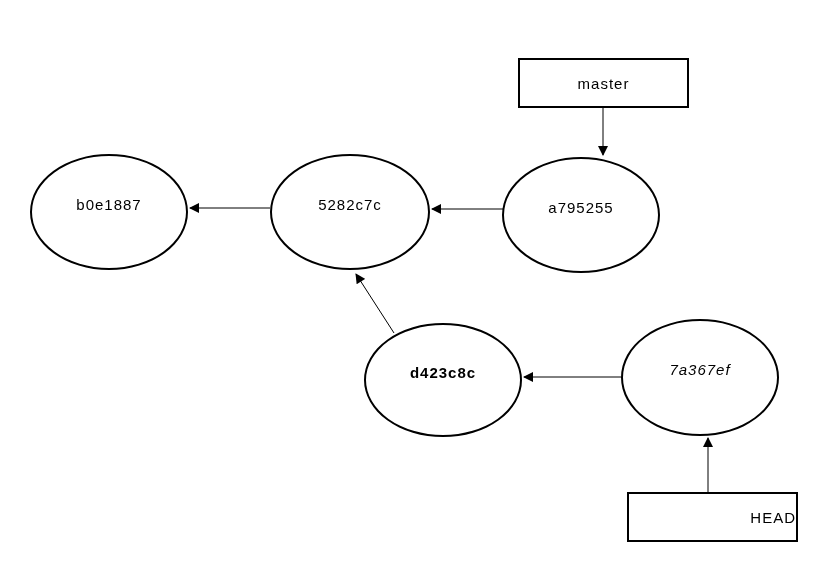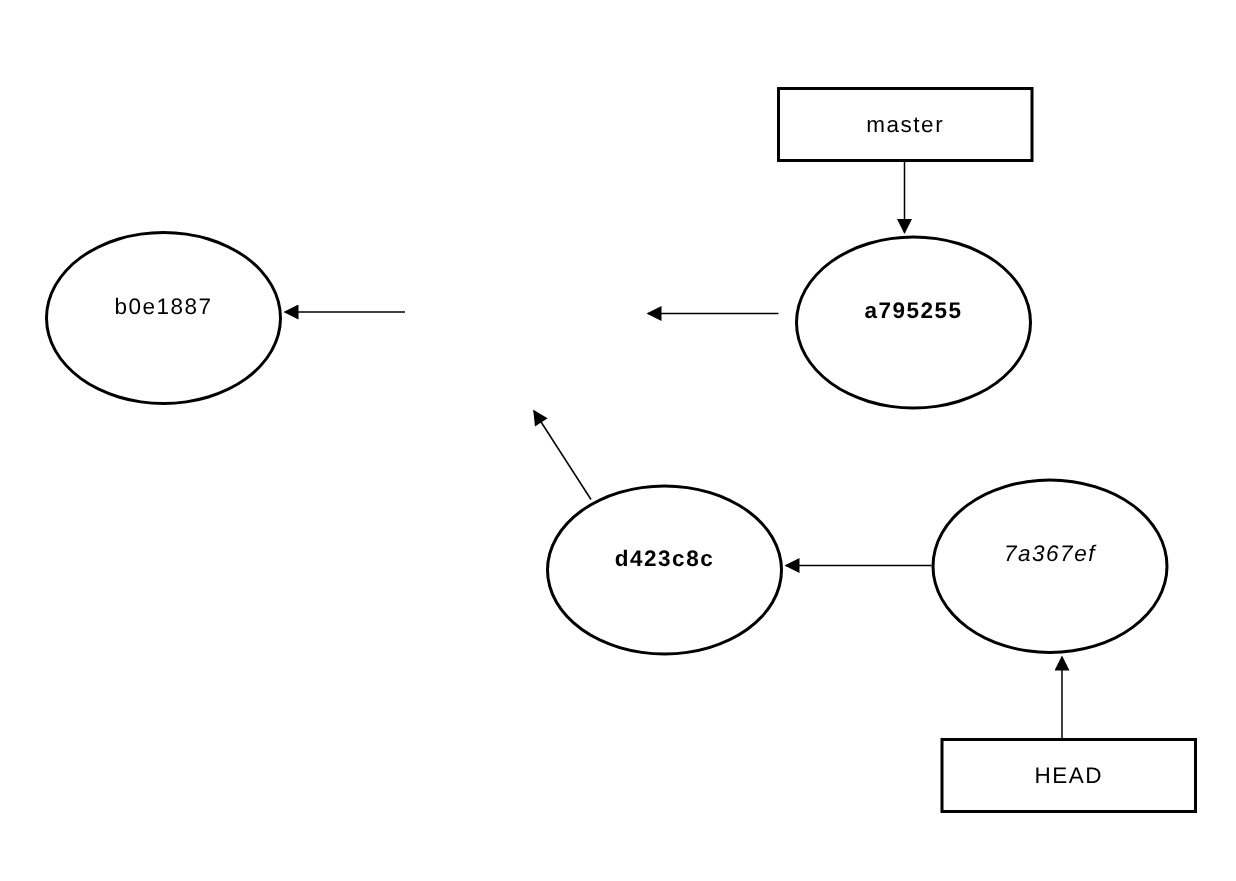--- a/index.html
+++ b/index.html
@@ -43,25 +43,25 @@
   }
   .ellipse .label {
     transform: translateY(-8px);
   }
   .box .label {
     transform: translateY(0);
   }
   
   #node-b0e1887  { left: 30px;  top: 154px; width: 158px; height: 116px; }
   #node-5282c7c  { left: 270px; top: 154px; width: 160px; height: 116px; }
-  #node-a795255  { left: 530px; top: 157px; width: 158px; height: 116px; font-weight: bold; }
+  #node-a795255  { left: 502px; top: 157px; width: 158px; height: 116px; }
   #node-d423c8c  { left: 364px; top: 323px; width: 158px; height: 114px; font-weight: bold; }
   #node-7a367ef  { left: 621px; top: 319px; width: 158px; height: 117px; font-style: italic; }
   #node-master   { left: 518px; top: 58px;  width: 171px; height: 50px; }
-  #node-head     { left: 627px; top: 492px; width: 171px; height: 50px; }
+  #node-head     { left: 627px; top: 492px; width: 171px; height: 50px; justify-content: flex-end; }
 </style>
 </head>
 <body>
 
 <div class="canvas">
 
   <svg class="edges-layer" width="824" height="587" viewBox="0 0 824 587" xmlns="http://www.w3.org/2000/svg">
     <defs>
       <marker id="arrow" viewBox="0 0 10 10" refX="9" refY="5" markerWidth="12" markerHeight="10" orient="auto">
         <path d="M0,0 L10,5 L0,10 z" fill="#000000"></path>
@@ -76,20 +76,23 @@
   </svg>
 
   <div id="node-master" class="node box">
     <span class="label">master</span>
   </div>
 
   <div id="node-b0e1887" class="node ellipse">
     <span class="label">b0e1887</span>
   </div>
 
+  <div id="node-5282c7c" class="node ellipse">
+    <span class="label">5282c7c</span>
+  </div>
 
   <div id="node-a795255" class="node ellipse">
     <span class="label">a795255</span>
   </div>
 
   <div id="node-d423c8c" class="node ellipse">
     <span class="label">d423c8c</span>
   </div>
 
   <div id="node-7a367ef" class="node ellipse">

